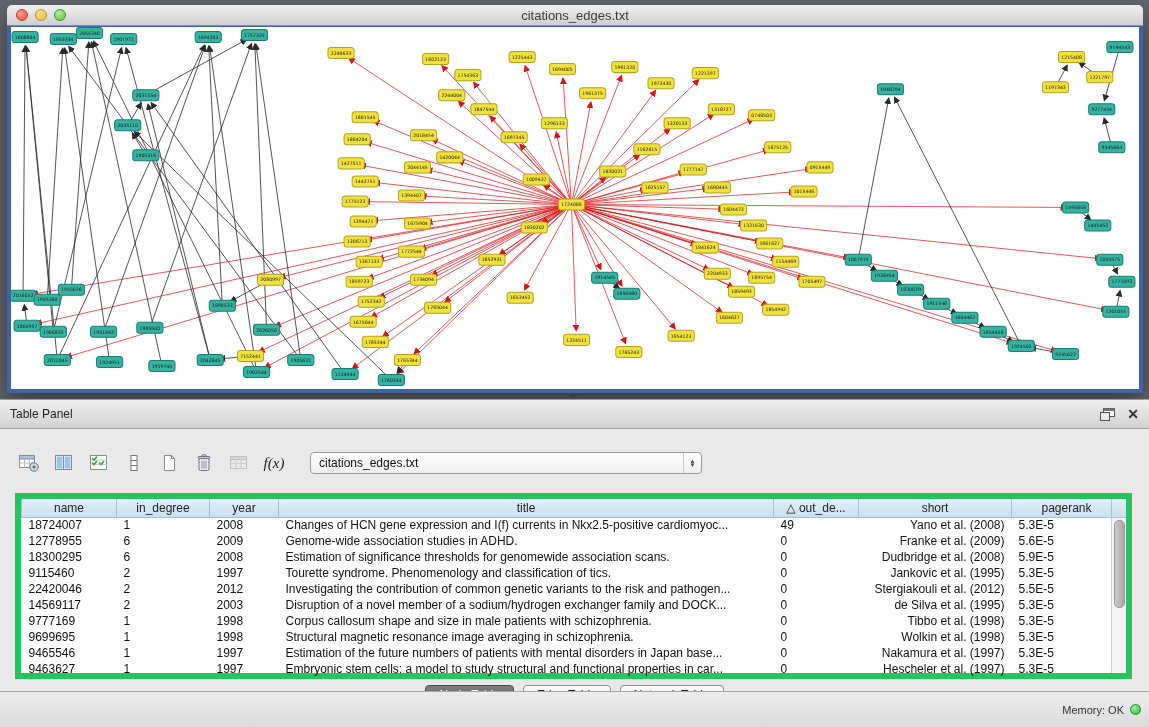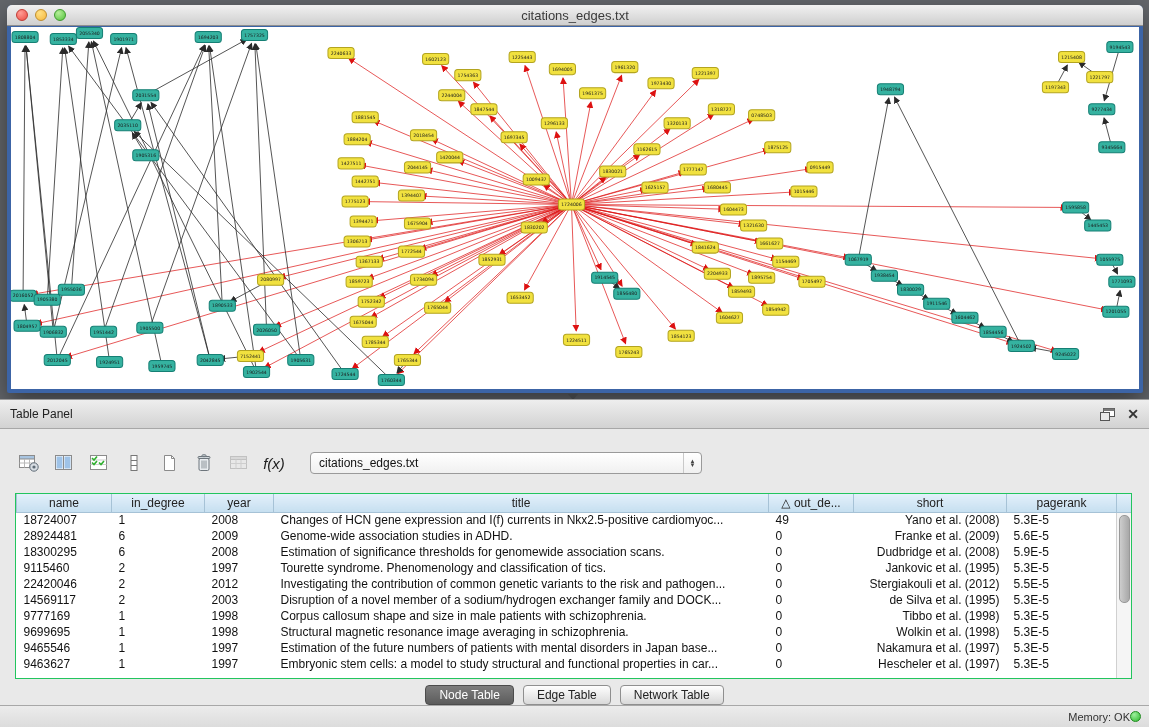--- a/index.html
+++ b/index.html
@@ -36,46 +36,46 @@
   .table-panel{position:absolute;left:0;top:399px;width:100%;height:306px;background:#e9e9e9;}
   .panel-header{height:21px;background:linear-gradient(#eeeeee,#d2d2d2);border-top:1px solid #9c9c9c;
     border-bottom:1px solid #a7a7a7;display:flex;align-items:center;padding:14px 10px;font-size:12px;color:#222;box-sizing:border-box;}
   .panel-actions{margin-left:auto;display:flex;align-items:center;gap:12px;}
   .close-x{font-size:14px;font-weight:bold;color:#333;line-height:1;cursor:default;}
 
   .panel-body{position:relative;height:284px;}
   .tp-toolbar{position:absolute;left:16px;top:22px;display:flex;align-items:center;gap:9px;}
   .tbtn{width:26px;height:24px;display:flex;align-items:center;justify-content:center;}
   .tbtn.disabled{opacity:.5;}
-  .fx{font-family:Liberation Sans, sans-serif;font-style:italic;font-size:15px;color:#222;}
+  .fx{font-family:Liberation Serif, serif;font-style:italic;font-size:15px;color:#222;}
   .combo{display:flex;align-items:center;width:392px;height:22px;margin-left:14px;border:1px solid #9a9a9a;border-radius:4px;
     background:linear-gradient(#ffffff,#f0f0f0);font-size:12px;color:#111;box-sizing:border-box;padding-left:8px;}
   .combo-value{flex:1;overflow:hidden;white-space:nowrap;}
   .combo-arrows{width:17px;display:flex;flex-direction:column;align-items:center;justify-content:center;line-height:4.5px;
     font-size:6px;color:#444;border-left:1px solid #c9c9c9;height:100%;}
 
-  .table-wrap{position:absolute;left:15px;top:64px;width:1117px;height:186px;border:1px solid #22c55e;background:#fff;box-sizing:border-box;}
+  .table-wrap{position:absolute;left:15px;top:64px;width:1117px;height:186px;border:6px solid #22c55e;background:#fff;box-sizing:border-box;}
   table.data{border-collapse:collapse;table-layout:fixed;width:1100px;font-size:12px;}
   table.data th{height:18px;background:linear-gradient(#e3f0fa,#c6dff0);border:1px solid #a6c2d6;border-top:none;
     font-weight:normal;color:#222;text-align:center;padding:0 4px;overflow:hidden;white-space:nowrap;box-sizing:border-box;}
   table.data td{height:16px;padding:0 7px;white-space:nowrap;overflow:hidden;color:#111;box-sizing:border-box;}
   table.data td.c-center{text-align:right;}
   .scroll-cap{position:absolute;top:0;right:0;width:15px;height:19px;background:linear-gradient(#e3f0fa,#c6dff0);
     border-left:1px solid #a6c2d6;border-bottom:1px solid #a6c2d6;box-sizing:border-box;}
   .vscroll{position:absolute;top:19px;right:0;bottom:0;width:15px;background:#f5f5f5;border-left:1px solid #d0d0d0;box-sizing:border-box;}
   .vthumb{position:absolute;left:2px;top:2px;width:9px;height:86px;border-radius:5px;
     background:linear-gradient(90deg,#cdcdcd,#a8a8a8);border:1px solid #999;}
 
   .tabs{position:absolute;left:0;right:0;top:256px;display:flex;justify-content:center;gap:9px;}
   .tab{height:20px;padding:0 13px;font-size:12px;font-family:"Liberation Sans",sans-serif;border:1px solid #8f8f8f;border-radius:4px;
     background:linear-gradient(#fefefe,#d9d9d9);color:#222;}
   .tab.active{background:linear-gradient(#7d7d7d,#5c5c5c);color:#fff;border-color:#4c4c4c;}
 
-  .statusbar{position:absolute;left:0;bottom:0;width:100%;height:22px;background:linear-gradient(#ececec,#dcdcdc);
-    border-top:1px solid #a8a8a8;display:flex;align-items:center;justify-content:flex-end;
+  .statusbar{position:absolute;left:0;bottom:0;width:100%;height:36px;background:linear-gradient(#ececec,#dcdcdc);
+    border-top:1px solid #a8a8a8;display:flex;align-items:center;justify-content:flex-end;gap:6px;
     padding:3px 8px;font-size:11px;color:#333;box-sizing:border-box;}
   .mem-dot{width:11px;height:11px;border-radius:50%;background:radial-gradient(circle at 35% 30%,#9df09d,#2eb82e);
     border:1px solid #1f8a1f;box-sizing:border-box;}
 </style>
 </head>
 <body>
 
 <div class="screen">
   <div class="desktop"></div>
 
@@ -802,21 +802,21 @@
               <tr>
                 <td>18724007</td>
                 <td>1</td>
                 <td>2008</td>
                 <td>Changes of HCN gene expression and I(f) currents in Nkx2.5-positive cardiomyoc...</td>
                 <td>49</td>
                 <td class="c-center">Yano et al. (2008)</td>
                 <td>5.3E-5</td>
               </tr>
               <tr>
-                <td>28924481</td>
+                <td>12778955</td>
                 <td>6</td>
                 <td>2009</td>
                 <td>Genome-wide association studies in ADHD.</td>
                 <td>0</td>
                 <td class="c-center">Franke et al. (2009)</td>
                 <td>5.6E-5</td>
               </tr>
               <tr>
                 <td>18300295</td>
                 <td>6</td>

